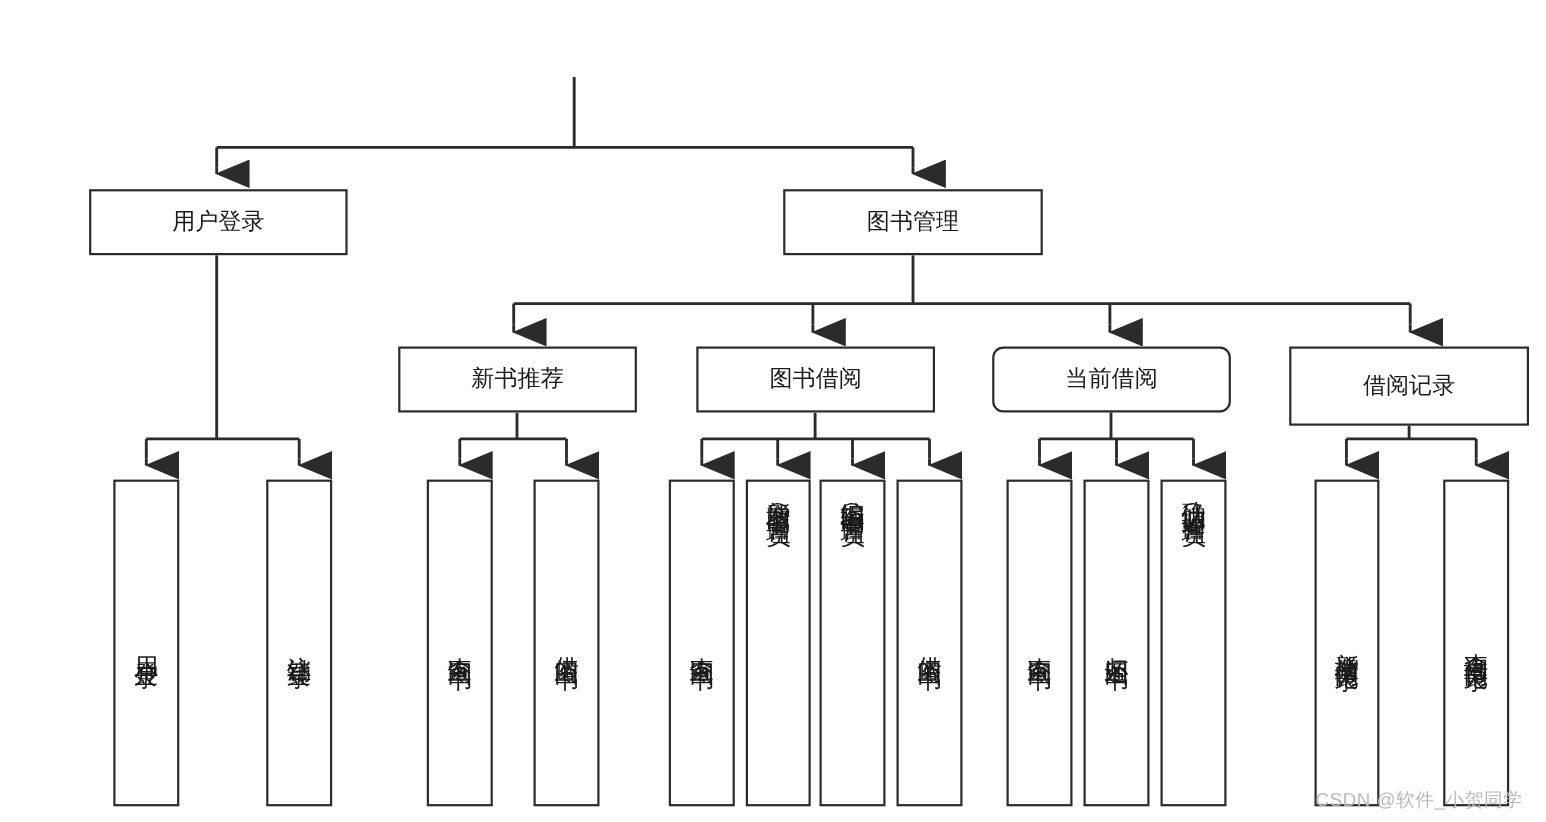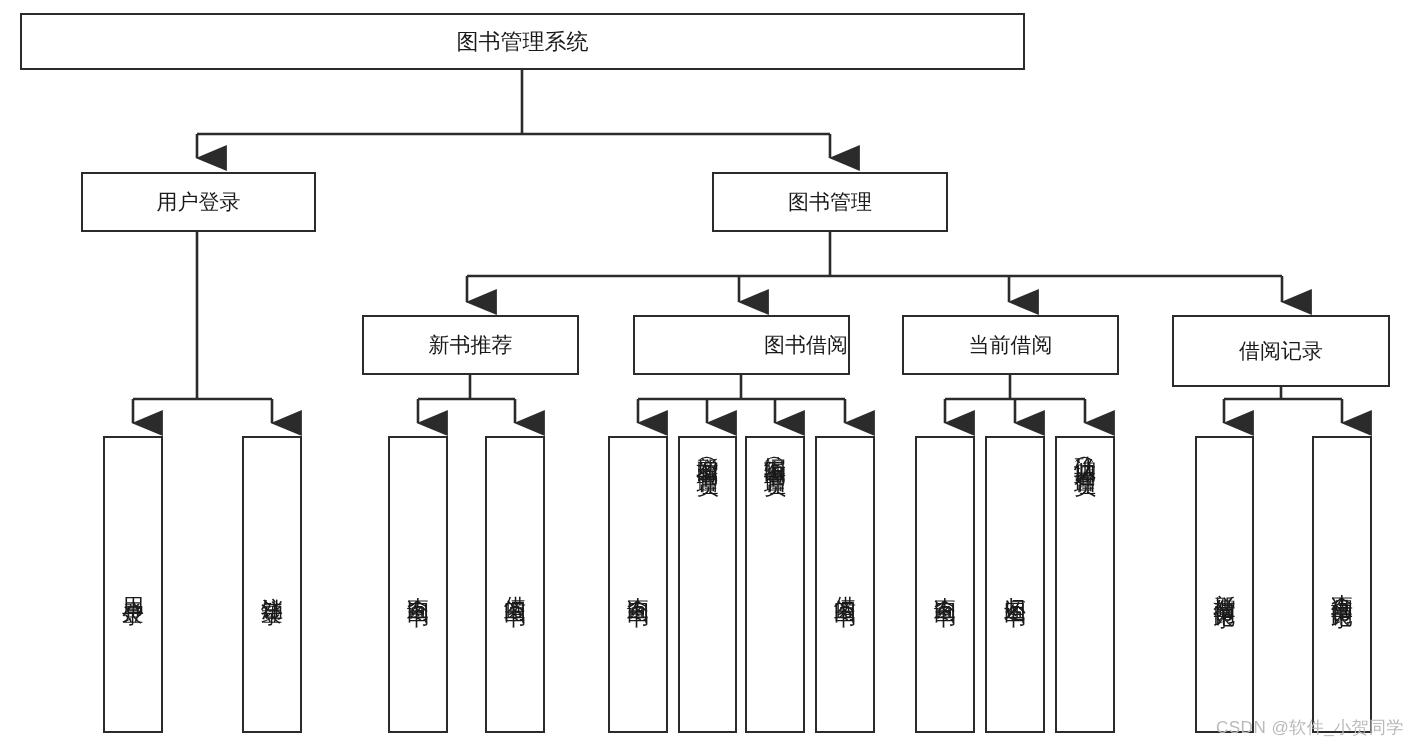--- a/index.html
+++ b/index.html
@@ -139,38 +139,35 @@
       <path d="M 775 417 L 775 423"></path>
       <path d="M 845 417 L 845 423"></path>
       <path d="M 945 417 L 945 423"></path>
       <path d="M 1015 417 L 1015 423"></path>
       <path d="M 1085 417 L 1085 423"></path>
       <path d="M 1224 417 L 1224 423"></path>
       <path d="M 1342 417 L 1342 423"></path>
     </g>
   </svg>
 
-  <div class="node root" style="left:20px; top:13px; width:1005px; height:57px;">
-    <span class="lbl">图书管理系统</span>
-  </div>
 
   <div class="node horiz" style="left:81px; top:172px; width:235px; height:60px;">
     <span class="lbl">用户登录</span>
   </div>
   <div class="node horiz" style="left:362px; top:315px; width:217px; height:60px;">
     <span class="lbl">新书推荐</span>
   </div>
 
   <div class="node horiz" style="left:712px; top:172px; width:236px; height:60px;">
     <span class="lbl">图书管理</span>
   </div>
-  <div class="node horiz" style="left:633px; top:315px; width:217px; height:60px;justify-content:flex-end;">
+  <div class="node horiz" style="left:633px; top:315px; width:217px; height:60px;">
     <span class="lbl">图书借阅</span>
   </div>
-  <div class="node horiz" style="left:902px; top:315px; width:217px; height:60px;">
+  <div class="node horiz" style="left:902px; top:315px; width:217px; height:60px;border-radius:10px;">
     <span class="lbl">当前借阅</span>
   </div>
   <div class="node horiz" style="left:1172px; top:315px; width:218px; height:72px;">
     <span class="lbl">借阅记录</span>
   </div>
 
   <div class="node vert centered" style="left:103px; top:436px; width:60px; height:297px;">
     <span class="lbl">用户登录</span>
   </div>
   <div class="node vert centered" style="left:242px; top:436px; width:60px; height:297px;">
@@ -207,15 +204,15 @@
     <span class="lbl">确认归还（管理员）</span>
   </div>
 
   <div class="node vert centered" style="left:1195px; top:436px; width:59px; height:297px;">
     <span class="lbl">新增借阅记录</span>
   </div>
   <div class="node vert centered" style="left:1312px; top:436px; width:60px; height:297px;">
     <span class="lbl">查询借阅记录</span>
   </div>
 
-  <div class="watermark" style="left:1196px; top:716px;padding-left:20px;">CSDN @软件_小贺同学</div>
+  <div class="watermark" style="left:1196px; top:716px;">CSDN @软件_小贺同学</div>
 
 </div>
 
 </body></html>

